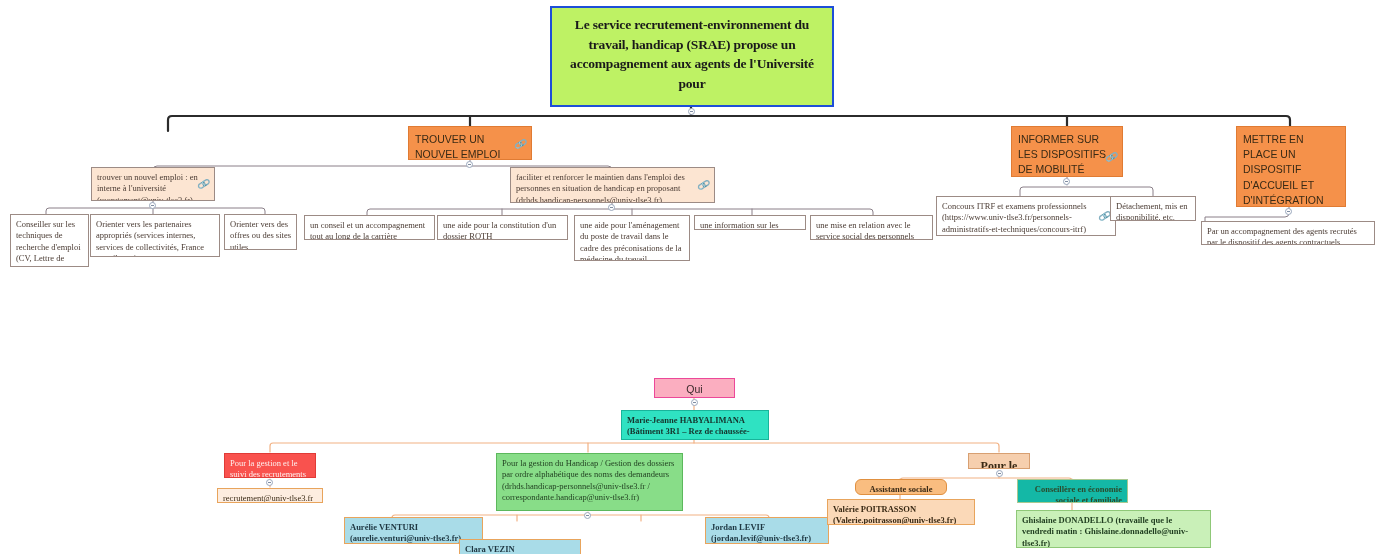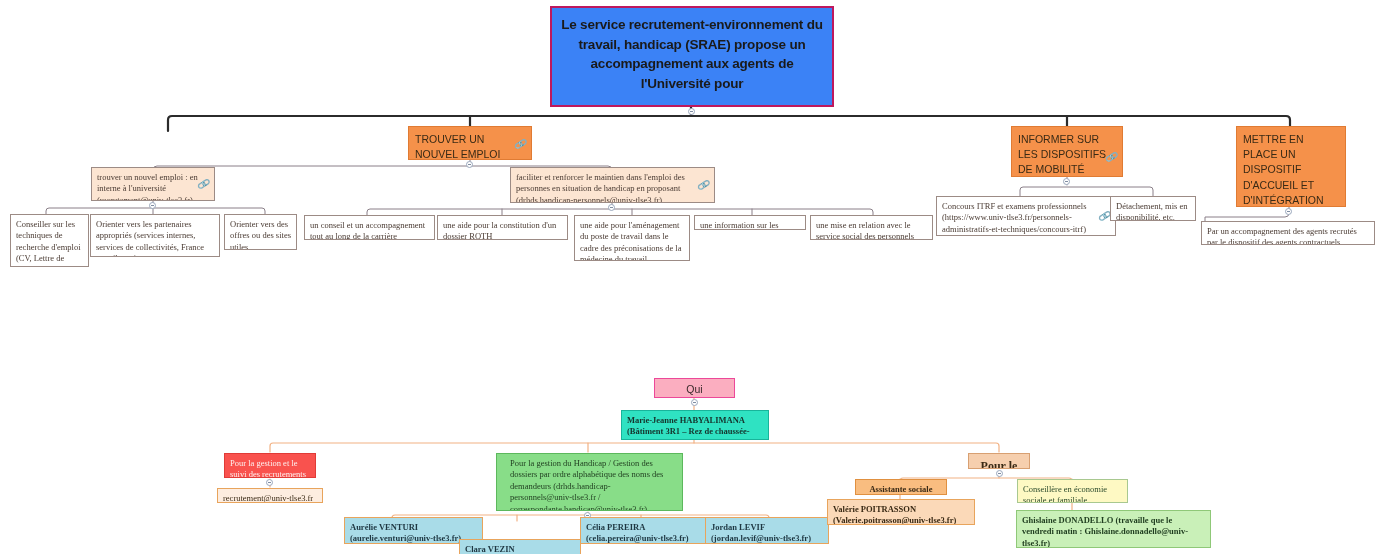--- a/index.html
+++ b/index.html
@@ -24,29 +24,29 @@
   .node {
     position: absolute;
     border: 1px solid #8a7f88;
     padding: 3px 5px;
     line-height: 1.18;
     white-space: normal;
     overflow: hidden;
   }
   
   .n-root {
-    background: #3b82f6;
-    border: 2px solid #be185d;
+    background: #bef264;
+    border: 2px solid #1d4ed8;
     color: #1a1a1a;
     font-weight: bold;
     font-size: 13.5px;
     text-align: center;
     line-height: 1.45;
     padding: 7px 8px;
-    font-family: Liberation Sans, sans-serif;
+    font-family: Liberation Serif, serif;
     letter-spacing: -0.2px;
   }
   .n-orange {
     background: #F5914A;
     border: 1px solid #E07B33;
     color: #3a2a15;
     font-size: 10.5px;
     line-height: 1.45;
     padding: 5px 6px;
   }
@@ -95,43 +95,43 @@
     line-height: 1.35;
     padding: 4px 5px;
   }
   .n-green {
     background: #88DD88;
     border: 1px solid #5CB85C;
     color: #1f3d1f;
     font-size: 8.5px;
     font-family: "Liberation Serif", serif;
     line-height: 1.35;
-    padding: 4px 13px;
+    padding: 4px 5px;
   }
   .n-greenlt {
     background: #C9F0B8;
     border: 1px solid #8FC878;
     color: #1f3d1f;
     font-size: 8.5px;
     font-weight: bold;
     font-family: Liberation Serif, serif;
     line-height: 1.35;
     padding: 4px 5px;
     margin-left: 40px;
   }
   .n-greenpale {
-    background: #fef9c3;
+    background: #14b8a6;
     border: 1px solid #A8C890;
     color: #2b4a2b;
     font-size: 8.5px;
-    font-weight: normal;
-    font-family: "Liberation Serif", serif;
-    line-height: 1.35;
-    padding: 4px 5px;
-    text-align: left;
+    font-weight: bold;
+    font-family: "Liberation Serif", serif;
+    line-height: 1.35;
+    padding: 4px 5px;
+    text-align: right;
   }
   .n-blue {
     background: #A9DCE8;
     border: 1px solid #E8A45C;
     color: #1e3742;
     font-size: 8.5px;
     font-weight: bold;
     font-family: "Liberation Serif", serif;
     line-height: 1.35;
     padding: 4px 5px;
@@ -362,28 +362,25 @@
     <span>Pour le social</span>
   </div>
   <span class="toggle" style="left:996px; top:470px;"></span>
 
   <div class="node n-blue" style="left:324px; top:517px; width:139px; height:27px;margin-left:20px;">
     <span>Aurélie VENTURI (aurelie.venturi@univ-tlse3.fr)</span>
   </div>
   <div class="node n-blue" style="left:459px; top:539px; width:122px; height:27px;">
     <span>Clara VEZIN (clara.vezin@univ-tlse3.fr)</span>
   </div>
-  <div class="node n-blue" style="left:580px; top:517px; width:126px; height:27px;">
-    <span>Célia PEREIRA (celia.pereira@univ-tlse3.fr)</span>
-  </div>
   <div class="node n-blue" style="left:705px; top:517px; width:124px; height:27px;">
     <span>Jordan LEVIF (jordan.levif@univ-tlse3.fr)</span>
   </div>
 
-  <div class="node n-orangeL" style="left:855px; top:479px; width:92px; height:16px;">
+  <div class="node n-orangeL" style="left:855px; top:479px; width:92px; height:16px;border-radius:6px;">
     <span>Assistante sociale</span>
   </div>
   <div class="node n-greenpale" style="left:1017px; top:479px; width:111px; height:24px;">
     <span>Conseillère en économie sociale et familiale</span>
   </div>
 
   <div class="node n-peachbold" style="left:827px; top:499px; width:148px; height:26px;">
     <span>Valérie POITRASSON (Valerie.poitrasson@univ-tlse3.fr)</span>
   </div>
 

